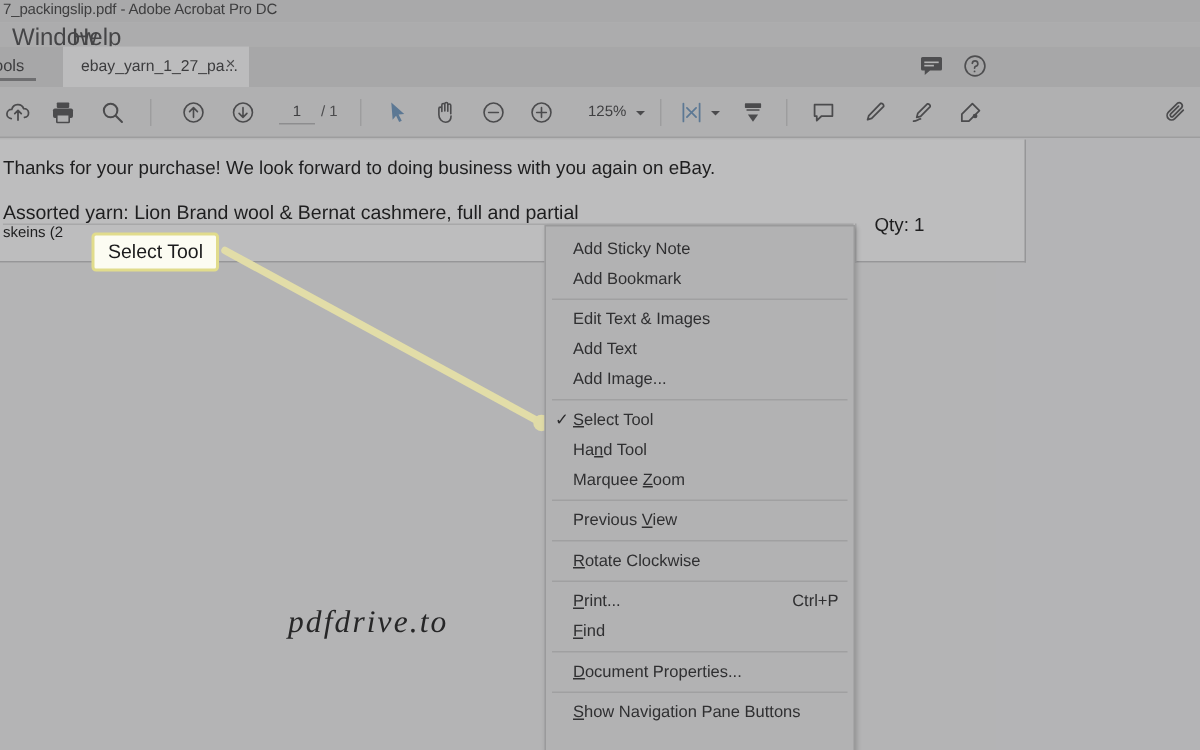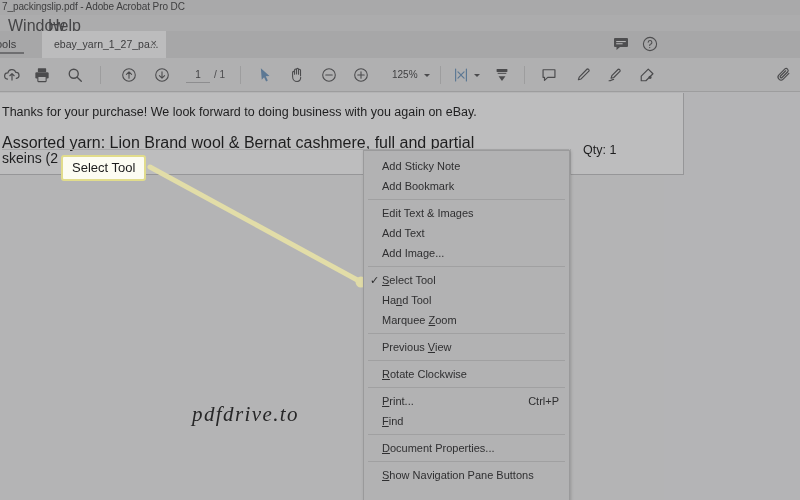--- a/index.html
+++ b/index.html
@@ -111,22 +111,22 @@
     position: absolute; left: -10px; top: 93px; width: 694px; height: 82px;
     background: #bdbdbf;
     border-right: 1px solid #96969a;
     border-bottom: 1px solid #96969a;
   }
   .doc-line {
     position: absolute; color: #1e1e20; white-space: nowrap;
     font-family: "Liberation Sans", sans-serif;
   }
   .doc-l0 { left: 12px; top: 12px; font-size: 12.5px; }
-  .doc-l1 { left: 12px; top: 41px; font-size: 16px; }
-  .doc-l2 { left: 12px; top: 57px; font-size: 14px; }
+  .doc-l1 { left: 12px; top: 41px; font-size: 13px; }
+  .doc-l2 { left: 12px; top: 57px; font-size: 10px; }
   .doc-qty { left: 593px; top: 50px; font-size: 12.5px; }
   .inner-rule {
     position: absolute; left: 12px; top: 56px; width: 567px; height: 1px;
     background: #a8a8ab;
   }
   .inner-vrule {
     position: absolute; left: 580px; top: 56px; width: 1px; height: 26px;
     background: #a8a8ab;
   }
 

